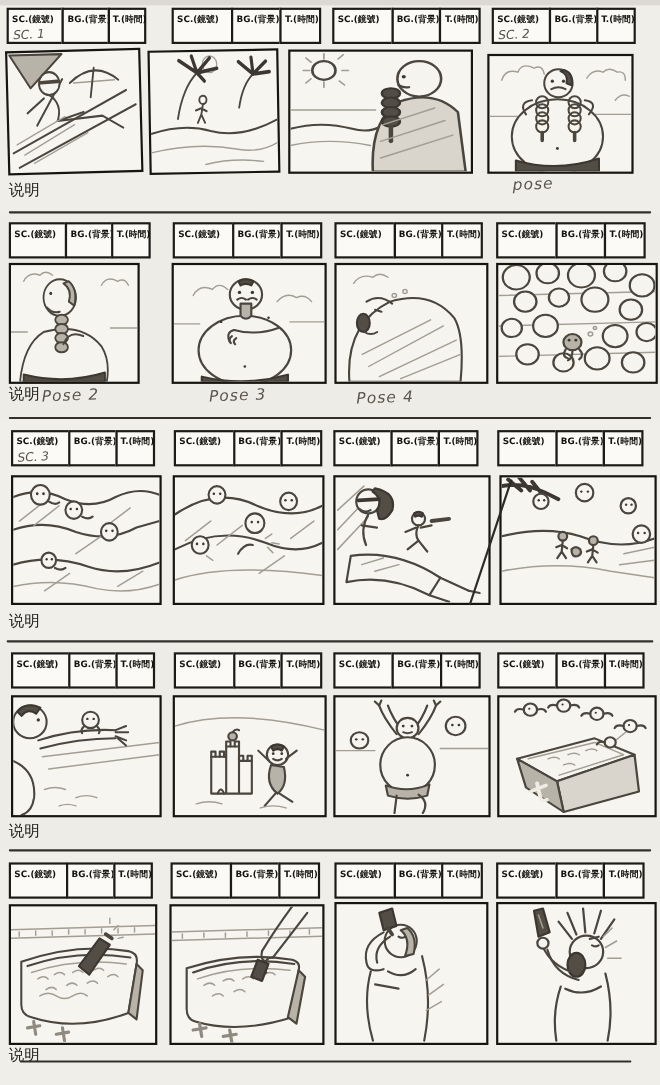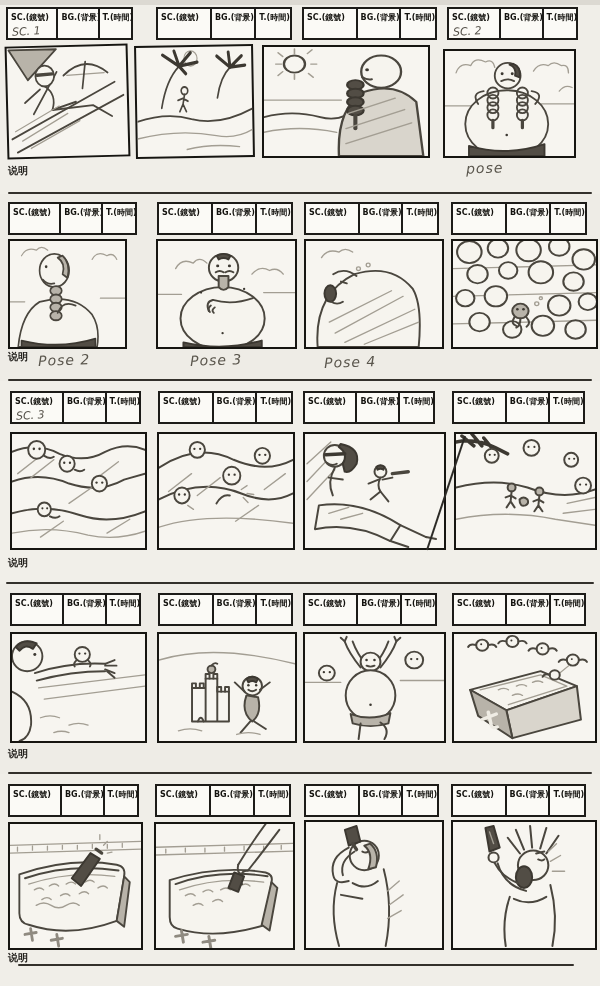--- a/index.html
+++ b/index.html
@@ -9,21 +9,21 @@
   .hdr{position:absolute;height:33px;display:flex;}
   .cell{position:relative;border:2px solid #1c1b18;background:#fbfaf6;margin-left:-2px;box-sizing:border-box;}
   .cell:first-child{margin-left:0;}
   .cell.w1{width:40%;}
   .cell.w2{width:33%;}
   .cell.w3{width:27%;padding-left:13px;}
   .lbl{position:absolute;top:3px;left:3px;font-size:8px;font-weight:bold;color:#14130f;letter-spacing:0;white-space:nowrap;}
   .hand{position:absolute;bottom:0px;left:4px;font-size:11px;font-style:italic;color:#56524a;transform:rotate(-3deg);white-space:nowrap;}
   .panel{position:absolute;border:2px solid #161511;background:#f7f5f0;box-sizing:border-box;overflow:hidden;}
   .panel svg{display:block;width:100%;height:100%;}
-  .note{position:absolute;font-size:10px;font-weight:bold;color:#23211d;}
+  .note{position:absolute;font-size:14px;font-weight:normal;color:#23211d;}
   .cap{position:absolute;font-size:14px;font-style:italic;color:#5a564d;transform:rotate(-2deg);letter-spacing:1px;white-space:nowrap;}
   
   .sk path,.sk circle,.sk ellipse,.sk line{stroke:#4a463e;stroke-width:2;fill:none;stroke-linecap:round;stroke-linejoin:round;}
   .sk .lt{stroke:#a39e93;stroke-width:1.4;}
   .sk .fP{fill:#f6f4ee;}
   .sk .fM{fill:#b8b3a9;}
   .sk .fS{fill:#d9d5cc;}
   .sk .fD{fill:#524d45;stroke:#3c3831;}
   .sk .th{stroke-width:3.5;}
   .sk .thD{stroke:#3c3831;stroke-width:3.5;}

